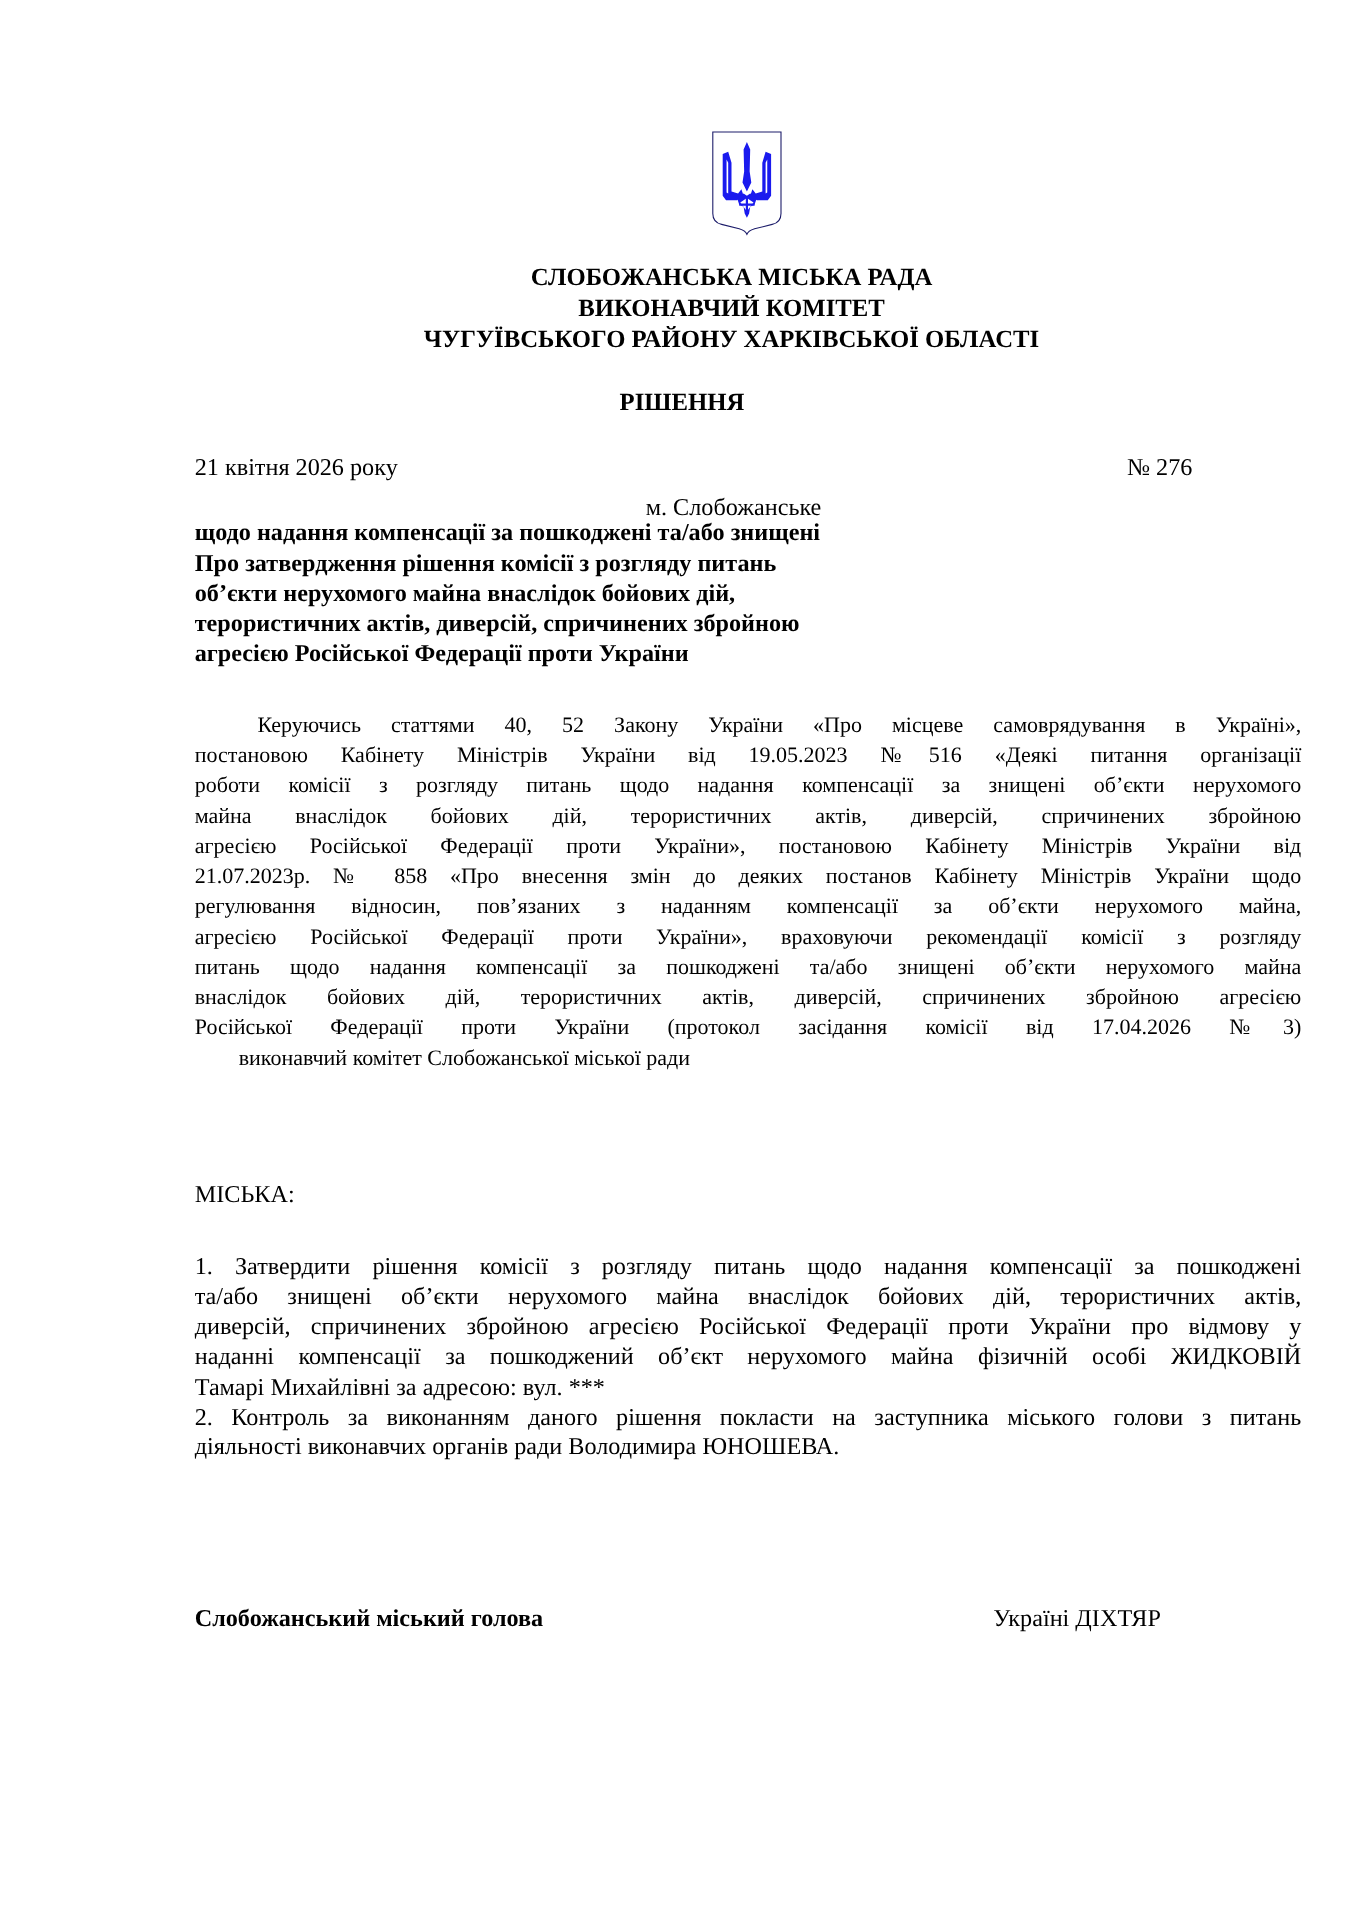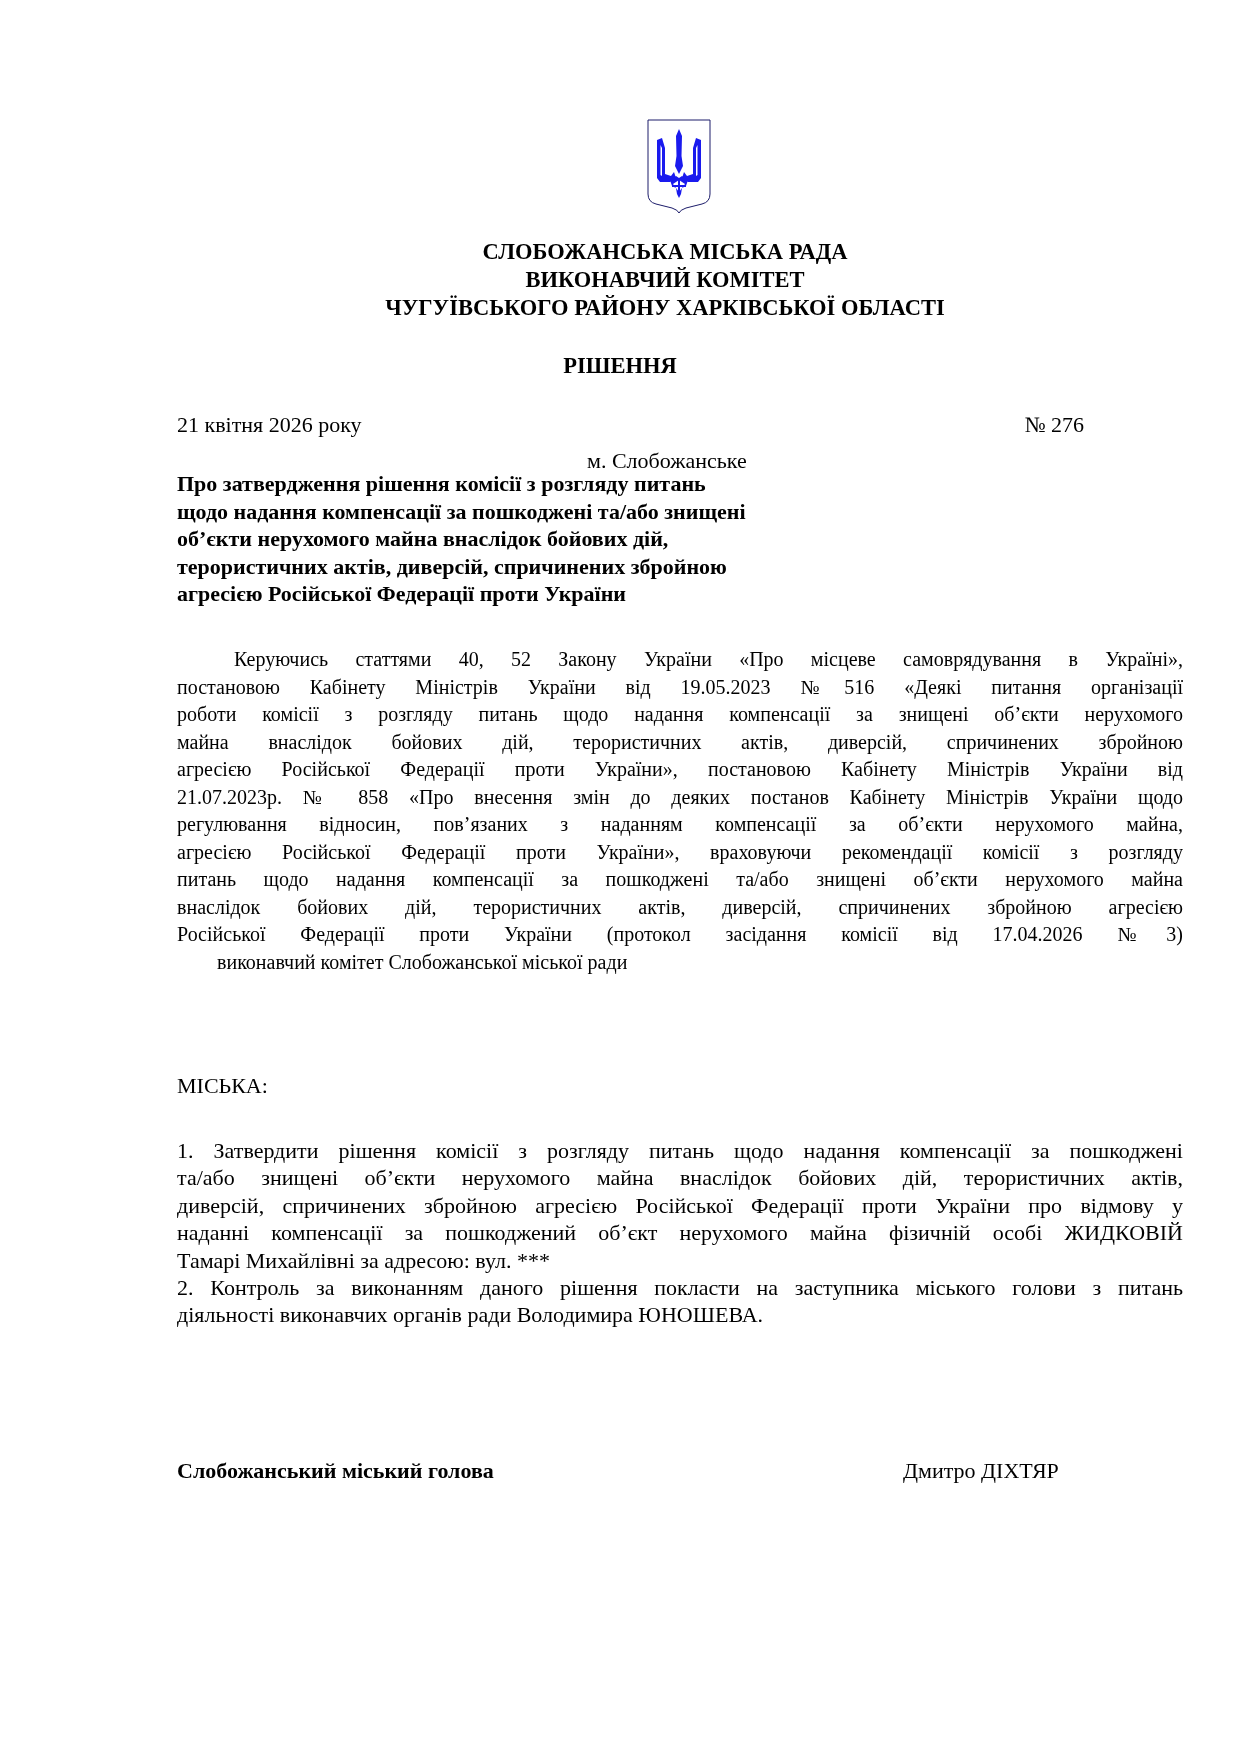--- a/index.html
+++ b/index.html
@@ -155,22 +155,22 @@
 
   <div class="doc-type">РІШЕННЯ</div>
 
   <div class="meta-row">
     <span class="date">21 квітня 2026 року</span>
     <span class="city">м. Слобожанське</span>
     <span class="number">№ 276</span>
   </div>
 
   <div class="title-block">
+    <div>щодо надання компенсації за пошкоджені та/або знищені</div>
     <div>Про затвердження рішення комісії з розгляду питань</div>
-    <div>щодо надання компенсації за пошкоджені та/або знищені</div>
     <div>об’єкти нерухомого майна внаслідок бойових дій,</div>
     <div>терористичних актів, диверсій, спричинених збройною</div>
     <div>агресією Російської Федерації проти України</div>
   </div>
 
   <div class="body-text">
     <div class="line first">Керуючись статтями 40, 52 Закону України «Про місцеве самоврядування в Україні»,</div>
     <div class="line">постановою Кабінету Міністрів України від 19.05.2023 №516 «Деякі питання організації</div>
     <div class="line">роботи комісії з розгляду питань щодо надання компенсації за знищені об’єкти нерухомого</div>
     <div class="line">майна внаслідок бойових дій, терористичних актів, диверсій, спричинених збройною</div>
@@ -191,16 +191,16 @@
     <div class="line">та/або знищені об’єкти нерухомого майна внаслідок бойових дій, терористичних актів,</div>
     <div class="line">диверсій, спричинених збройною агресією Російської Федерації проти України про відмову у</div>
     <div class="line">наданні компенсації за пошкоджений об’єкт нерухомого майна фізичній особі ЖИДКОВІЙ</div>
     <div class="line last">Тамарі Михайлівні за адресою: вул. ***</div>
     <div class="line">2. Контроль за виконанням даного рішення покласти на заступника міського голови з питань</div>
     <div class="line last">діяльності виконавчих органів ради Володимира ЮНОШЕВА.</div>
   </div>
 
   <div class="signature">
     <span class="position">Слобожанський міський голова</span>
-    <span class="name">Дмитро ДІХТЯР</span>
+    <span class="name">Україні ДІХТЯР</span>
   </div>
 
 </div>
 
 </body></html>

